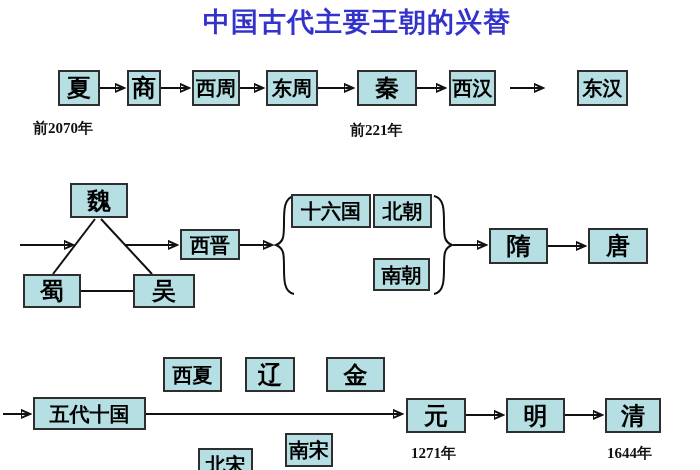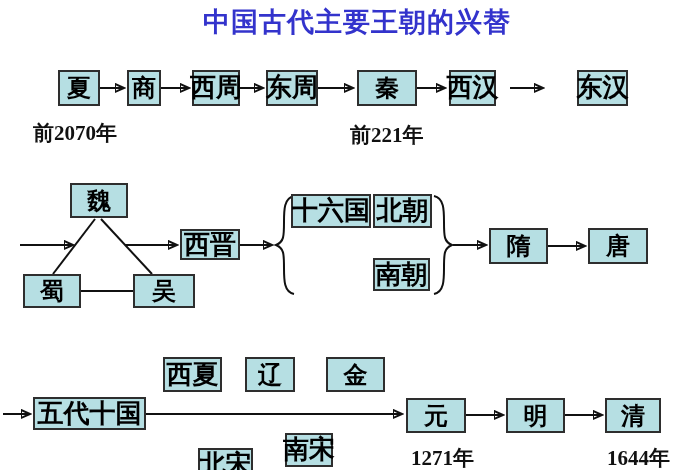--- a/index.html
+++ b/index.html
@@ -9,25 +9,25 @@
   }
   .title{
     position:absolute;left:203px;top:4px;width:360px;
     font-family:"Liberation Sans","DejaVu Sans",sans-serif;
     font-size:27px;font-weight:bold;color:#3333cc;letter-spacing:1px;white-space:nowrap;
   }
   .node{
     position:absolute;box-sizing:border-box;
     background:#b6dfe3;border:2px solid #2e2e2e;
     display:flex;align-items:center;justify-content:center;
-    font-weight:bold;color:#000;font-size:26px;line-height:1;white-space:nowrap;
+    font-weight:bold;color:#000;font-size:20px;line-height:1;white-space:nowrap;
   }
   .node.big{font-size:24px;}
   .year{
-    position:absolute;font-weight:bold;font-size:21px;color:#111;white-space:nowrap;text-align:right;
+    position:absolute;font-weight:bold;font-size:15px;color:#111;white-space:nowrap;text-align:right;
   }
   .connector-layer{position:absolute;left:0;top:0;}
   .connector-layer line,.connector-layer path{stroke:#111;stroke-width:2;fill:none;}
 </style>
 </head>
 <body>
 
 <div class="canvas">
 
   <div class="title">中国古代主要王朝的兴替</div>

